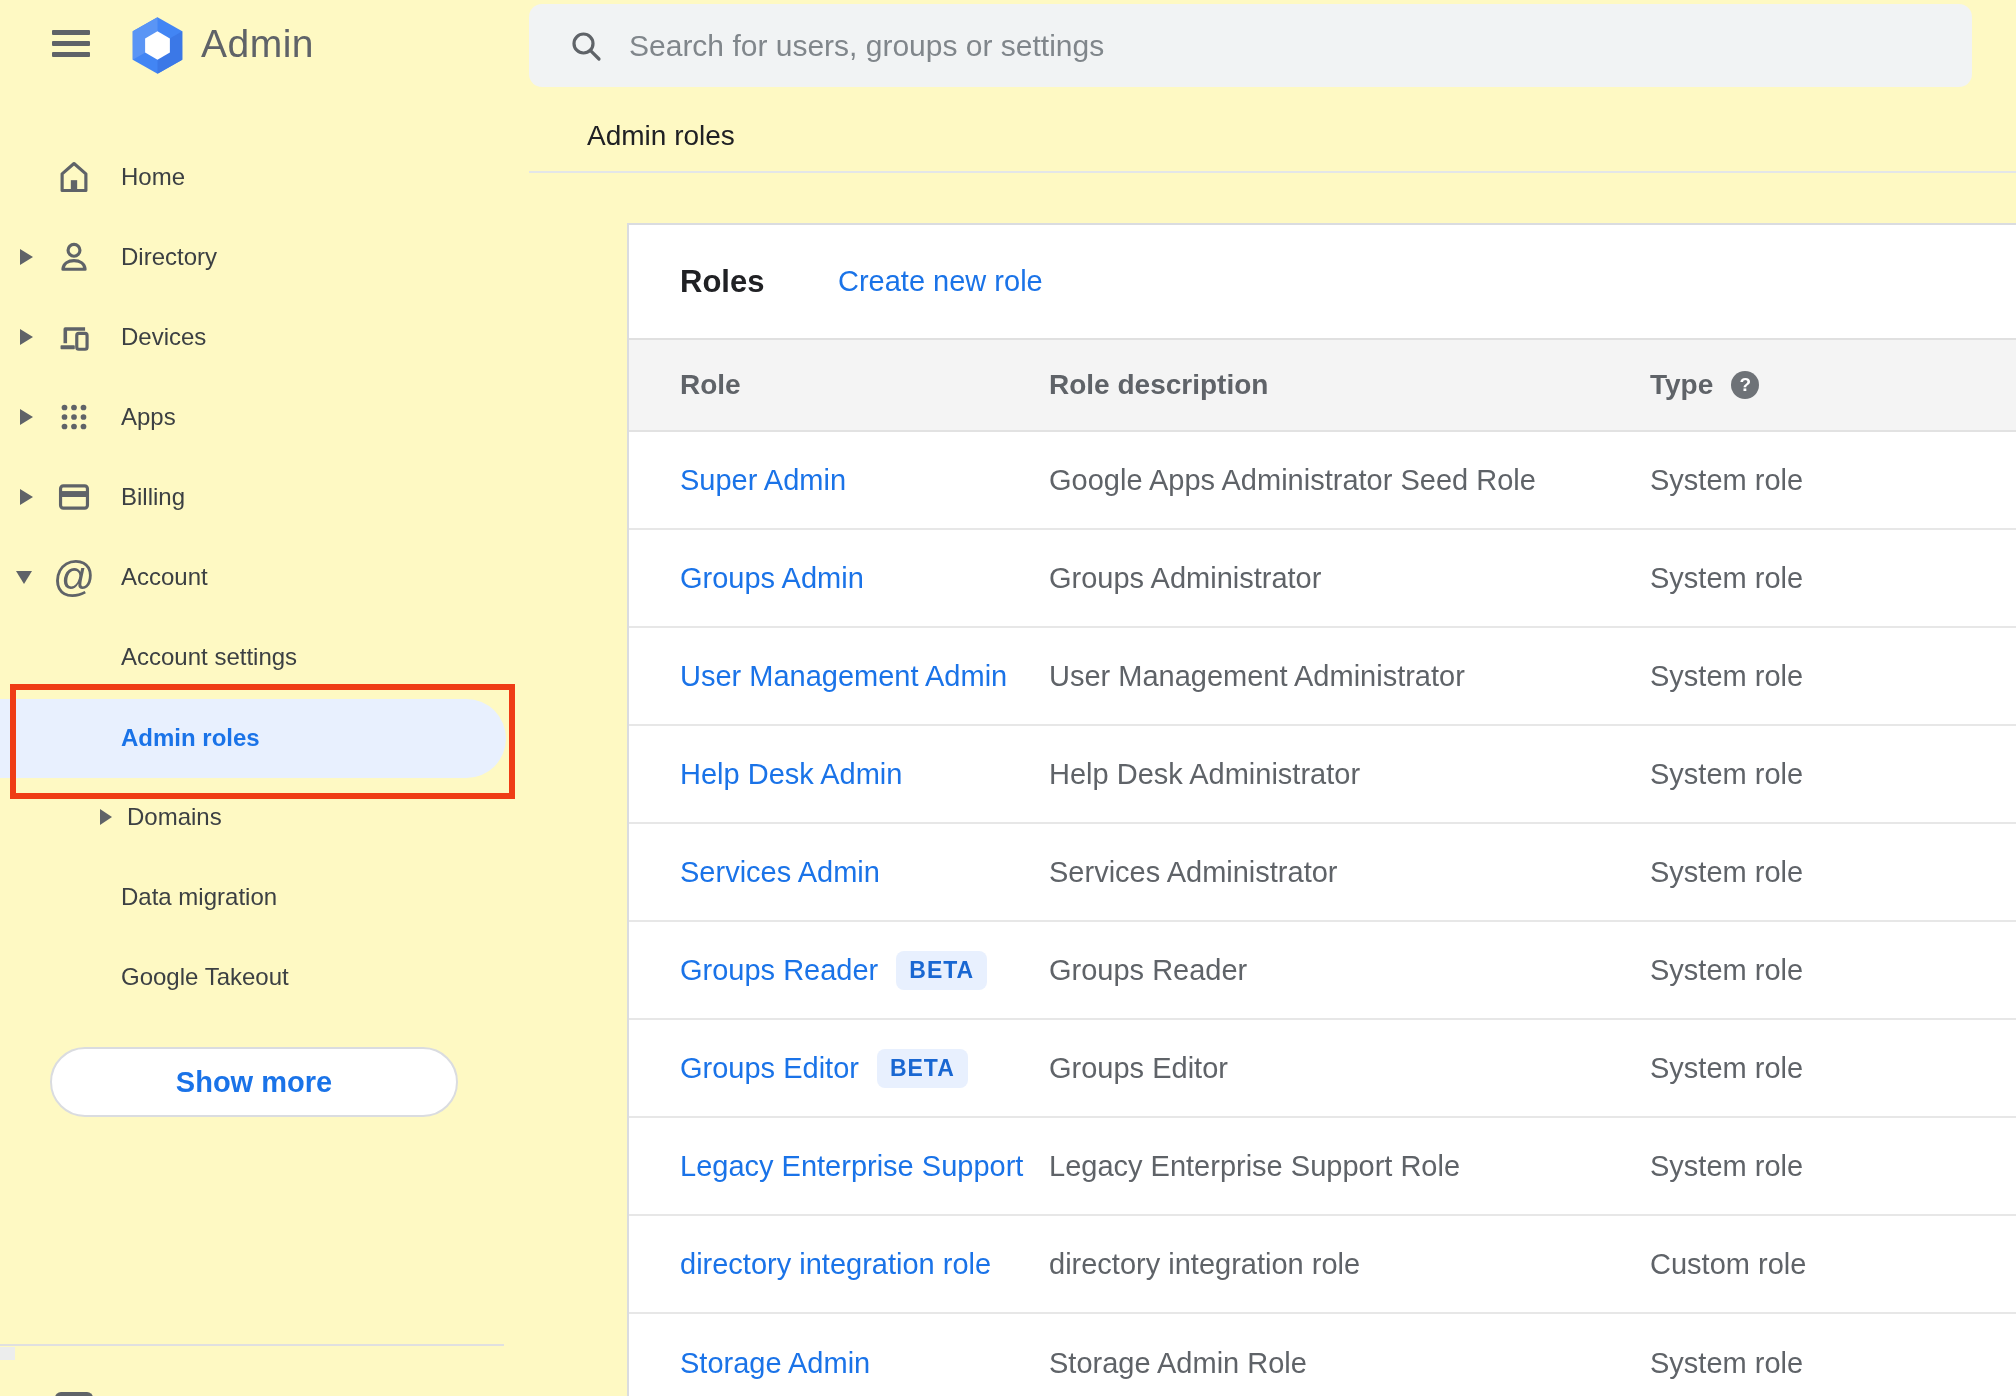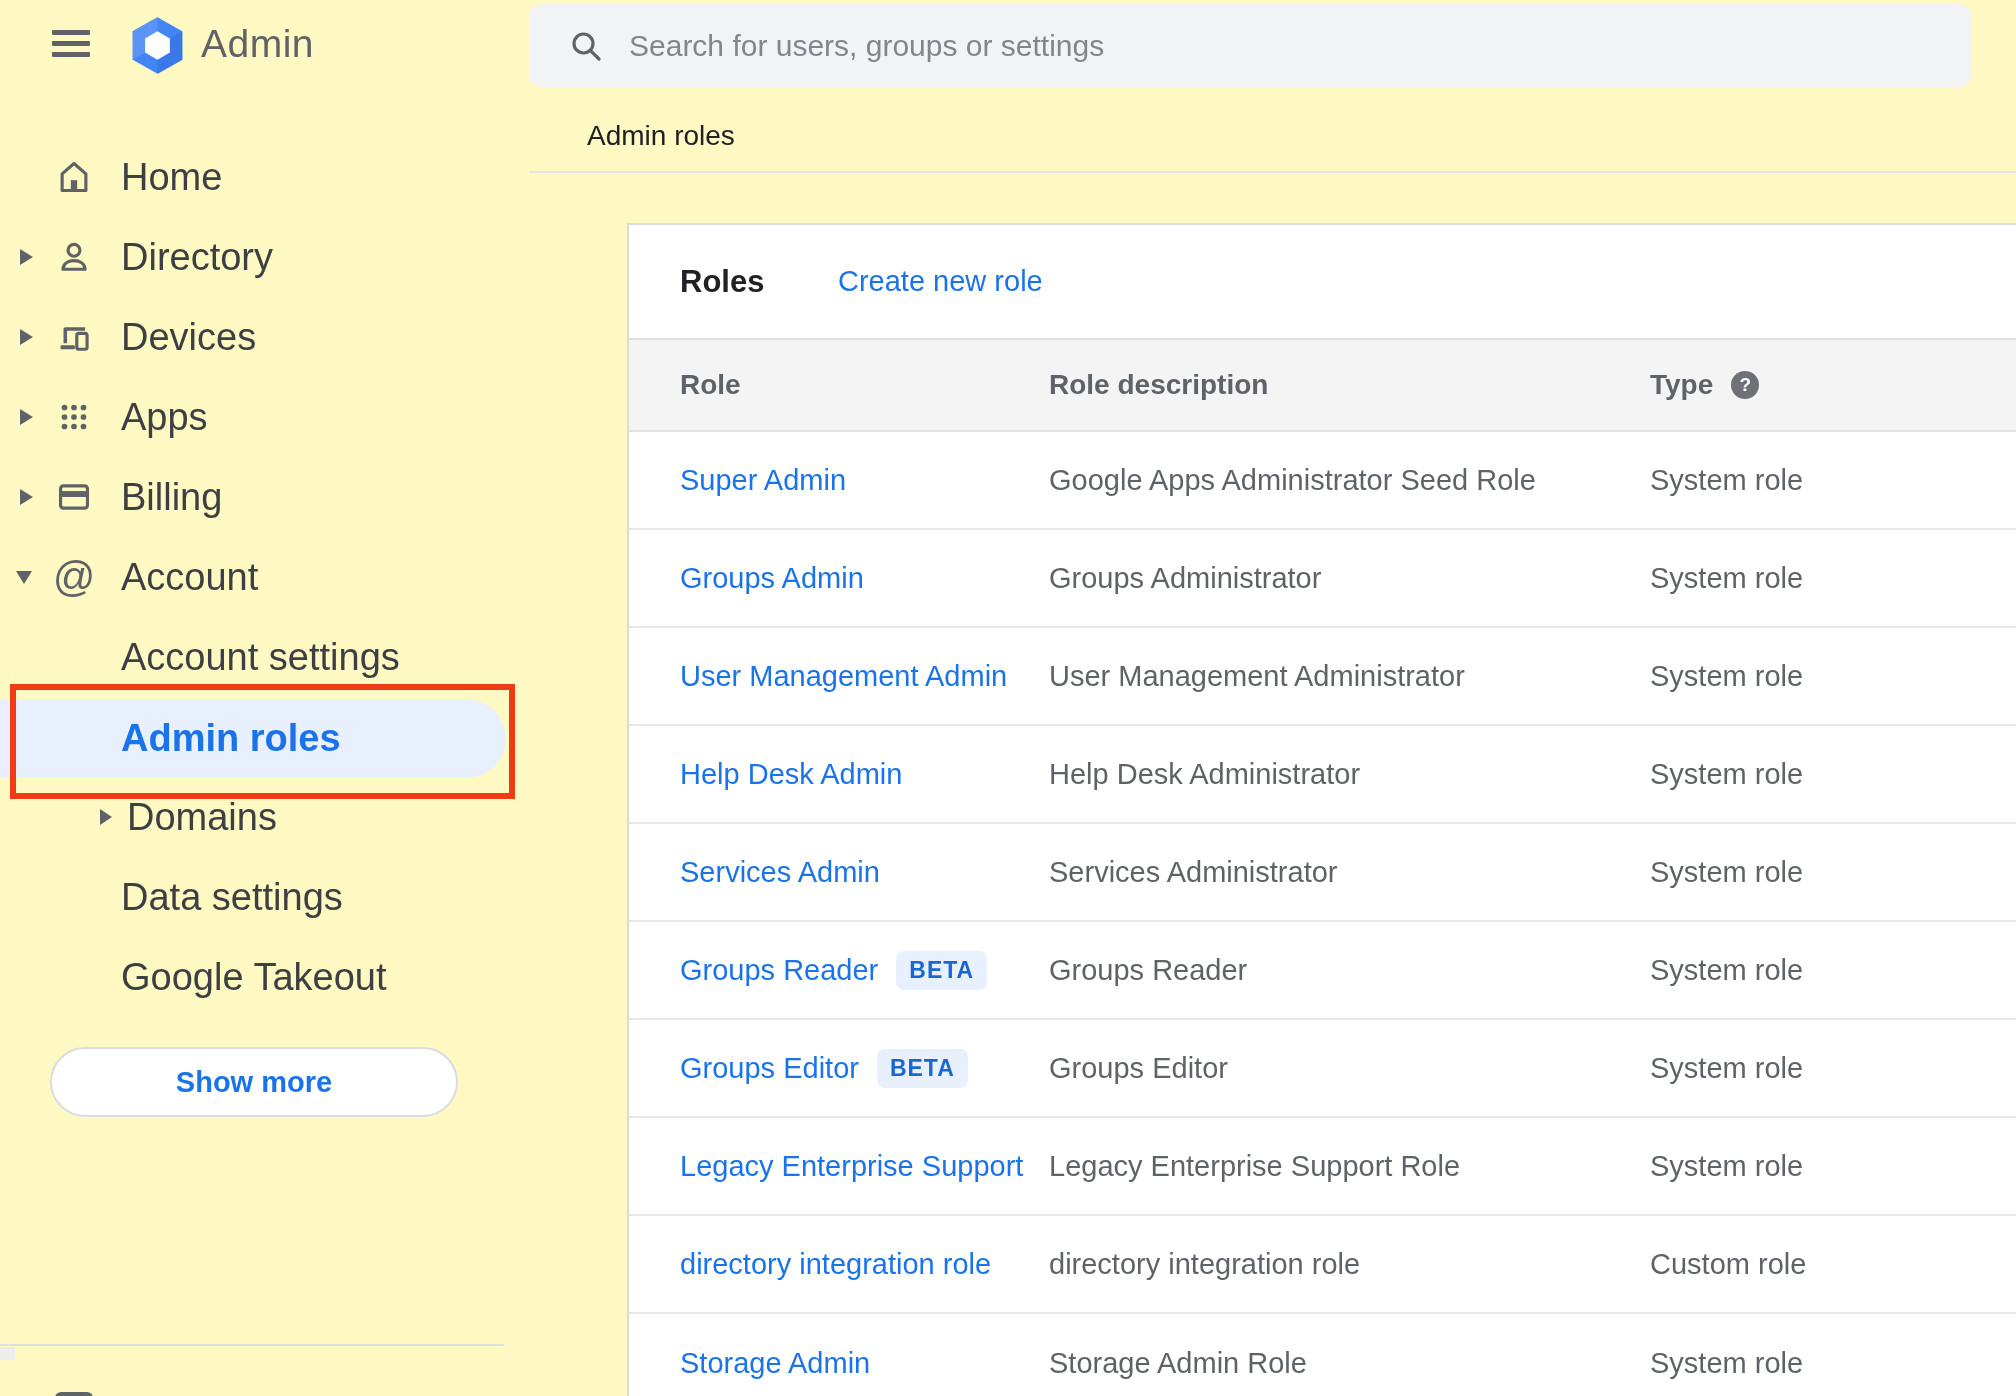--- a/index.html
+++ b/index.html
@@ -37,21 +37,21 @@
   .breadcrumb-divider { position:absolute; left:529px; top:171px; width:1487px; height:2px; background:#e3e6e8; }
 
   
   .sidebar { position:absolute; left:0; top:100px; width:530px; height:1296px; }
   .nav-item { position:absolute; left:0; width:506px; height:80px; display:flex; align-items:center; cursor:pointer; }
   .nav-caret { position:absolute; left:20px; width:0; height:0; }
   .caret-right { border-left:13px solid #5f6368; border-top:8px solid transparent; border-bottom:8px solid transparent; }
   .caret-down  { border-top:13px solid #5f6368; border-left:8px solid transparent; border-right:8px solid transparent; }
   .nav-icon { position:absolute; left:55px; width:38px; height:38px; display:flex; align-items:center; justify-content:center; }
   .at-glyph { font-size:42px; color:#5f6368; line-height:38px; }
-  .nav-label { position:absolute; left:121px; font-size:38px; color:#3c4043; white-space:nowrap;text-align:right; }
+  .nav-label { position:absolute; left:121px; font-size:24px; color:#3c4043; white-space:nowrap;text-align:right; }
   .nav-label.sub { left:121px; }
   .selected-pill {
     position:absolute; left:0; top:599px; width:506px; height:79px;
     background:#e8f0fe; border-radius:0 40px 40px 0;
   }
   .nav-label.selected { color:#1a73e8; font-weight:700; }
   .annotation-box {
     position:absolute; left:10px; top:584px; width:505px; height:115px;
     border:6px solid #ef3c15; z-index:5; pointer-events:none;
   }
@@ -224,21 +224,21 @@
     <div class="nav-item" style="top:598px;">
       <span class="nav-label sub selected">Admin roles</span>
     </div>
 
     <div class="nav-item" style="top:677px;padding-left:36px;">
       <span class="domains-caret"></span>
       <span class="nav-label domains" style="left:127px;">Domains</span>
     </div>
 
     <div class="nav-item" style="top:757px;">
-      <span class="nav-label sub">Data settings</span>
+      <span class="nav-label sub">Data migration</span>
     </div>
 
     <div class="nav-item" style="top:837px;">
       <span class="nav-label sub">Google Takeout</span>
     </div>
 
     <div class="annotation-box"></div>
 
     <button class="show-more-btn">Show more</button>
 

